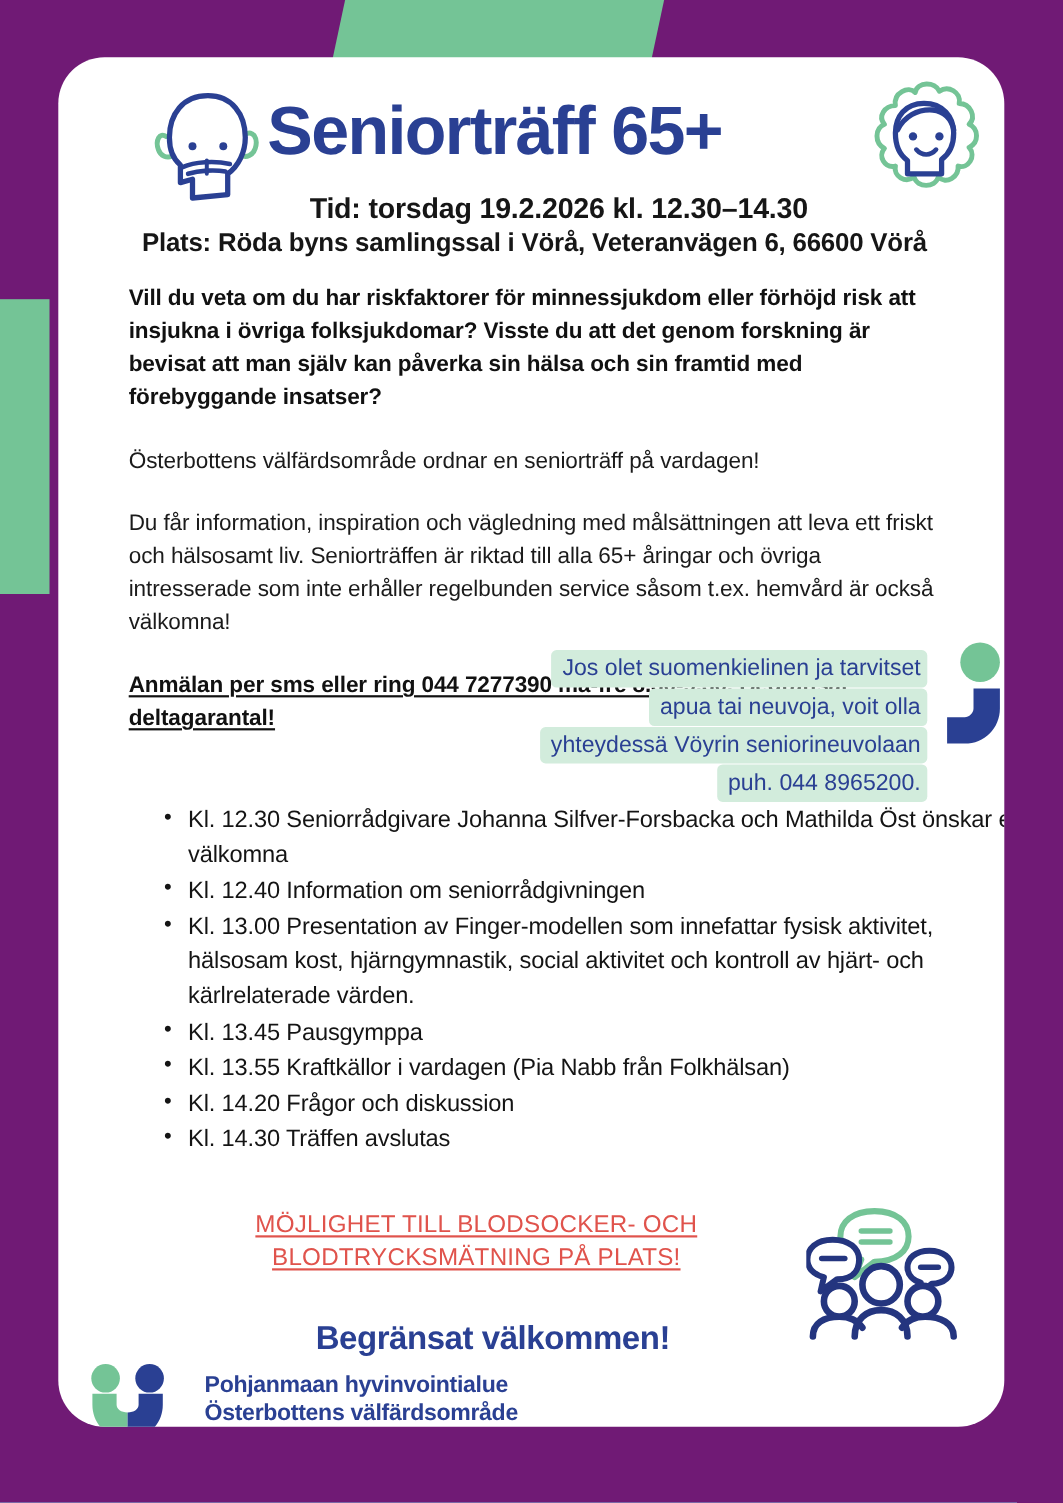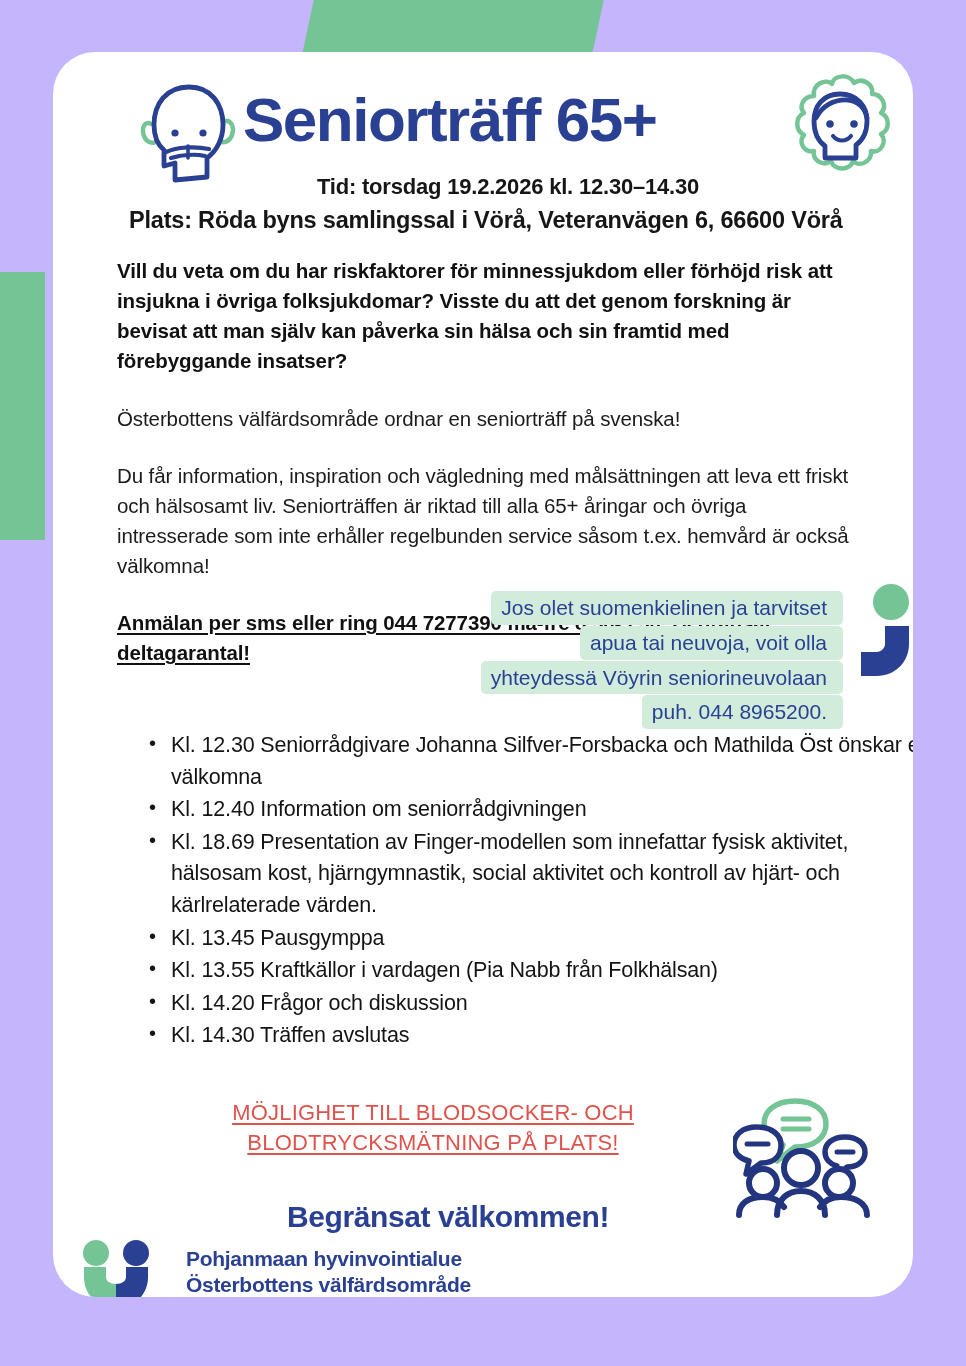--- a/index.html
+++ b/index.html
@@ -12,21 +12,21 @@
     background: #2a4093;
     font-family: "Liberation Sans", sans-serif;
     overflow: hidden;
     position: relative;
   }
 
   
   #poster-root {
     position: absolute;
     inset: 0;
-    background: #c4b5fd;
+    background: #701a75;
     overflow: hidden;
   }
   #top-green-slab {
     position: absolute;
     left: 308px;
     top: -2px;
     width: 290px;
     height: 58px;
     background: #74c496;
     transform: skewX(-12deg);
@@ -89,21 +89,21 @@
   }
 
   #time-line {
     position: absolute;
     left: 0;
     top: 122px;
     width: 100%;
     text-align: center;
     padding-left: 50px;
     box-sizing: border-box;
-    font-size: 22px;
+    font-size: 26px;
     font-weight: bold;
     color: #161616;
     letter-spacing: -0.2px;
   }
   #place-line {
     position: absolute;
     left: 76px;
     top: 155px;
     font-size: 23.5px;
     font-weight: bold;
@@ -154,21 +154,21 @@
     width: 390px;
     text-align: right;
   }
   #finnish-bubble .fi-line {
     display: inline-block;
     background: #d2ecdc;
     color: #2a4093;
     font-size: 21px;
     font-weight: 500;
     line-height: 1.42;
-    padding: 2px 16px 2px 10px;
+    padding: 2px 6px 2px 10px;
     border-radius: 5px;
     margin: 0 0 1px 0;
   }
   #bubble-decor {
     position: absolute;
     left: 805px;
     top: 530px;
     width: 70px;
     height: 100px;
   }
@@ -309,41 +309,41 @@
         <circle cx="76" cy="58" r="3.8" fill="#2a4093"></circle>
         <path d="M55 70 C60 76 68 76 73 70" stroke="#2a4093" stroke-width="4.2" stroke-linecap="round"></path>
       </svg>
 
       <div id="time-line">Tid: torsdag 19.2.2026 kl. 12.30–14.30</div>
       <div id="place-line">Plats: Röda byns samlingssal i Vörå, Veteranvägen 6, 66600 Vörå</div>
     </div>
 
     <div class="body-area">
       <p class="para-bold">Vill du veta om du har riskfaktorer för minnessjukdom eller förhöjd risk att insjukna i övriga folksjukdomar? Visste du att det genom forskning är bevisat att man själv kan påverka sin hälsa och sin framtid med förebyggande insatser?</p>
-      <p class="para">Österbottens välfärdsområde ordnar en seniorträff på svenska!</p>
+      <p class="para">Österbottens välfärdsområde ordnar en seniorträff på vardagen!</p>
       <p class="para">Du får information, inspiration och vägledning med målsättningen att leva ett friskt och hälsosamt liv. Seniorträffen är riktad till alla 65+ åringar och övriga intresserade som inte erhåller regelbunden service såsom t.ex. hemvård är också välkomna!</p>
       <p id="signup-line">Anmälan per sms eller ring 044 7277390 må-fre 8.30-9.30. Begränsat deltagarantal!</p>
     </div>
 
     <div id="finnish-bubble">
       <div class="fi-line">Jos olet suomenkielinen ja tarvitset</div><br>
       <div class="fi-line">apua tai neuvoja, voit olla</div><br>
       <div class="fi-line">yhteydessä Vöyrin seniorineuvolaan</div><br>
       <div class="fi-line">puh. 044 8965200.</div>
     </div>
 
     <svg id="bubble-decor" viewBox="0 0 70 100" fill="none">
       <circle cx="33" cy="20" r="18" fill="#74c496"></circle>
       <path d="M51 44 L51 62 C51 80 37 94 19 94 L3 94 L3 70 L19 70 C23 70 27 66 27 62 L27 44 Z" fill="#2a4093"></path>
     </svg>
 
     <ul id="programme-list">
       <li>Kl. 12.30 Seniorrådgivare Johanna Silfver-Forsbacka och Mathilda Öst önskar er välkomna</li>
       <li>Kl. 12.40 Information om seniorrådgivningen</li>
-      <li>Kl. 18.69 Presentation av Finger-modellen som innefattar fysisk aktivitet, hälsosam kost, hjärngymnastik, social aktivitet och kontroll av hjärt- och kärlrelaterade värden.</li>
+      <li>Kl. 13.00 Presentation av Finger-modellen som innefattar fysisk aktivitet, hälsosam kost, hjärngymnastik, social aktivitet och kontroll av hjärt- och kärlrelaterade värden.</li>
       <li>Kl. 13.45 Pausgymppa</li>
       <li>Kl. 13.55 Kraftkällor i vardagen (Pia Nabb från Folkhälsan)</li>
       <li>Kl. 14.20 Frågor och diskussion</li>
       <li>Kl. 14.30 Träffen avslutas</li>
     </ul>
 
     <div id="red-notice">
       <span>MÖJLIGHET TILL BLODSOCKER- OCH</span><br>
       <span>BLODTRYCKSMÄTNING PÅ PLATS!</span>
     </div>

